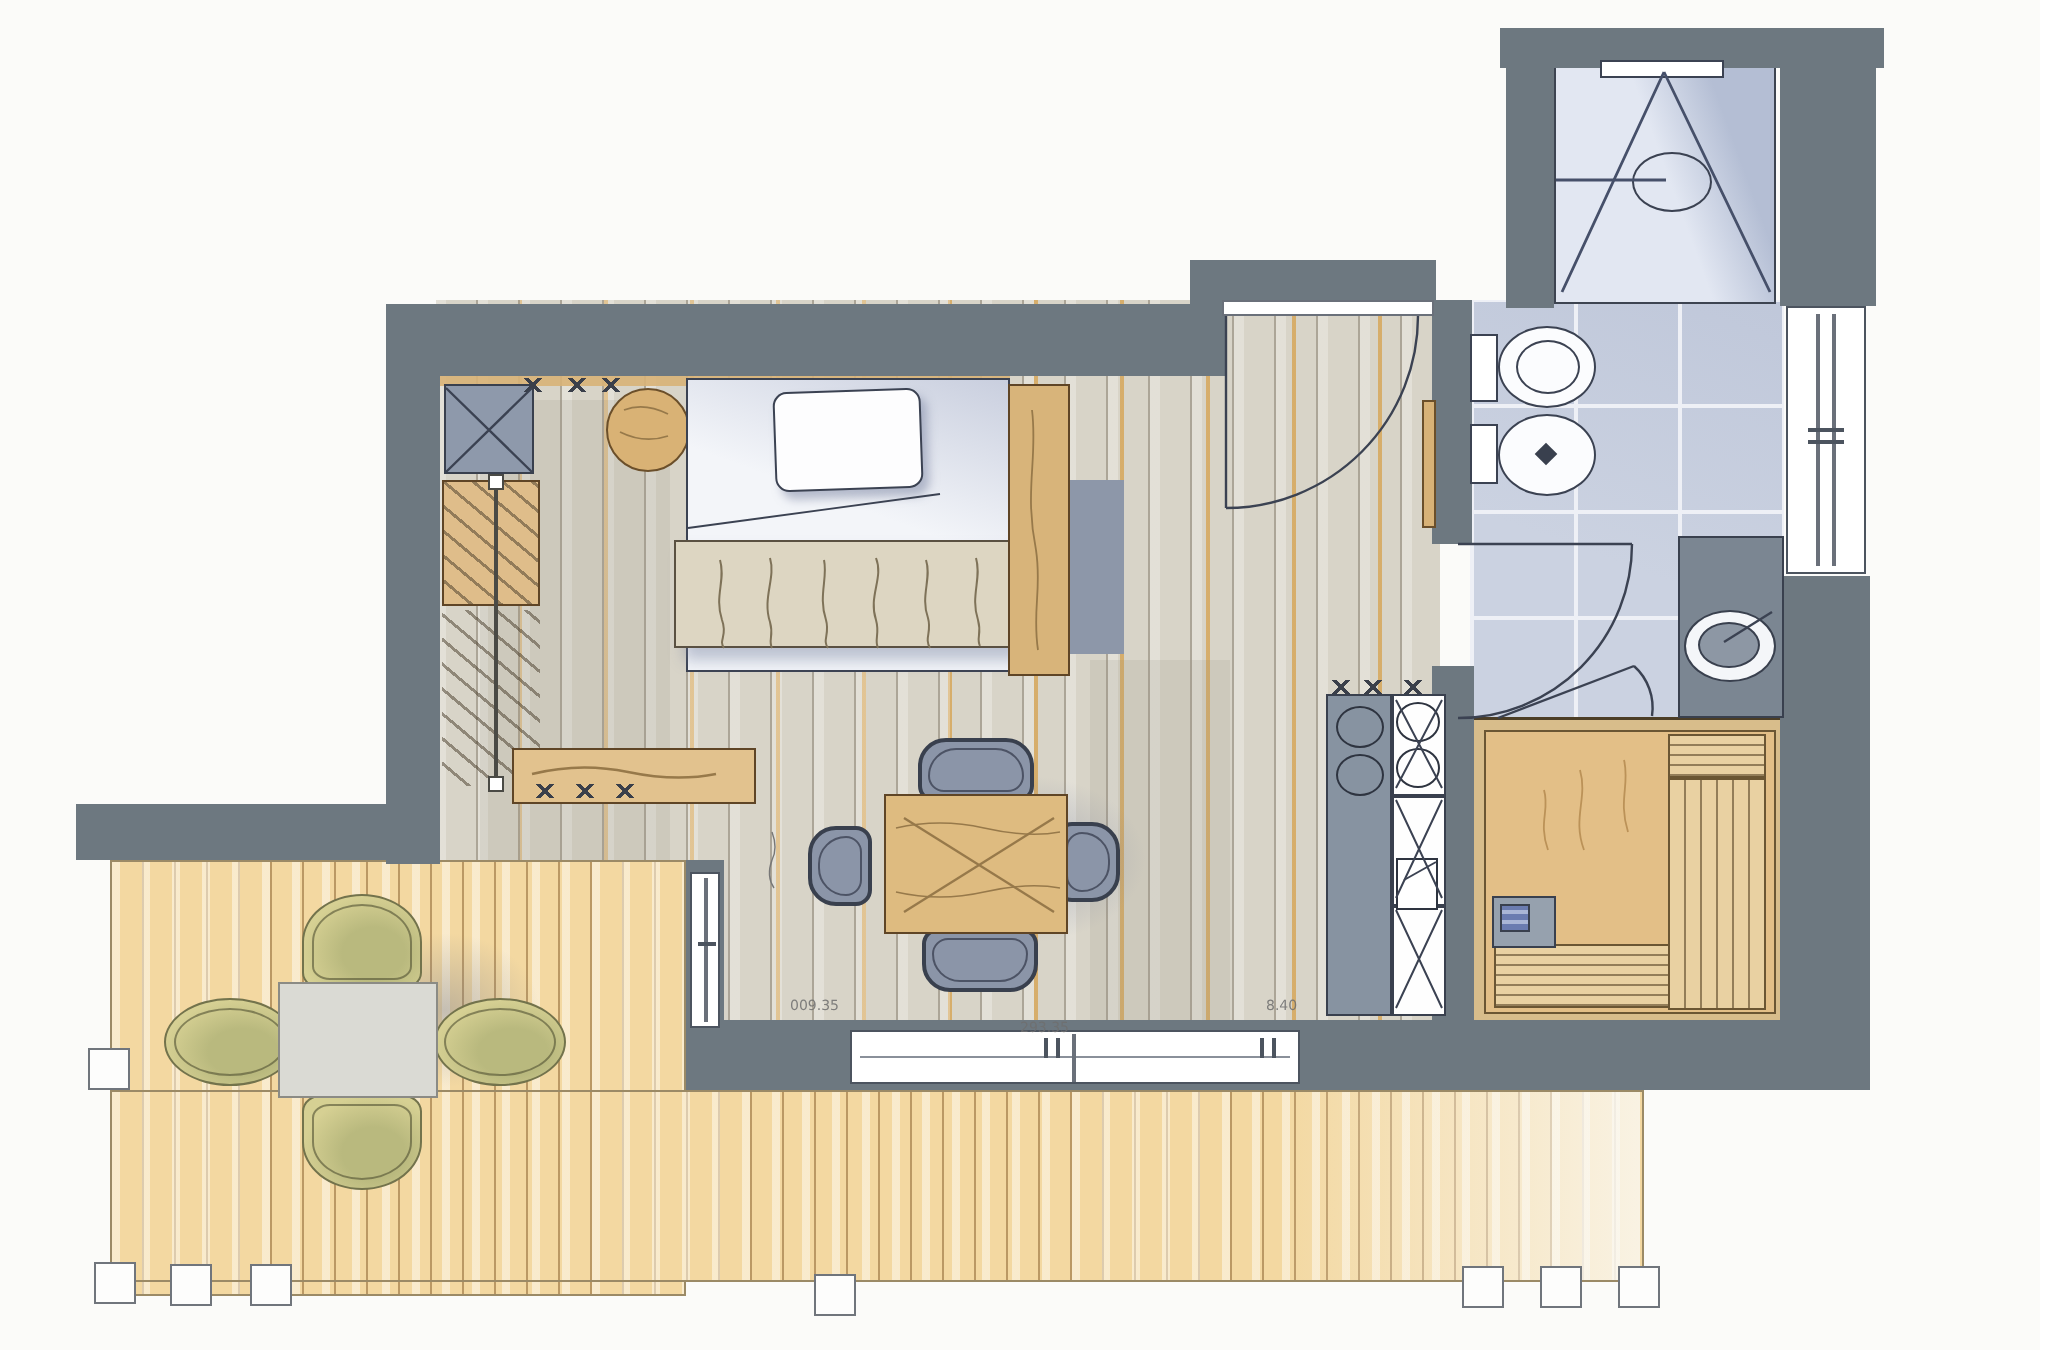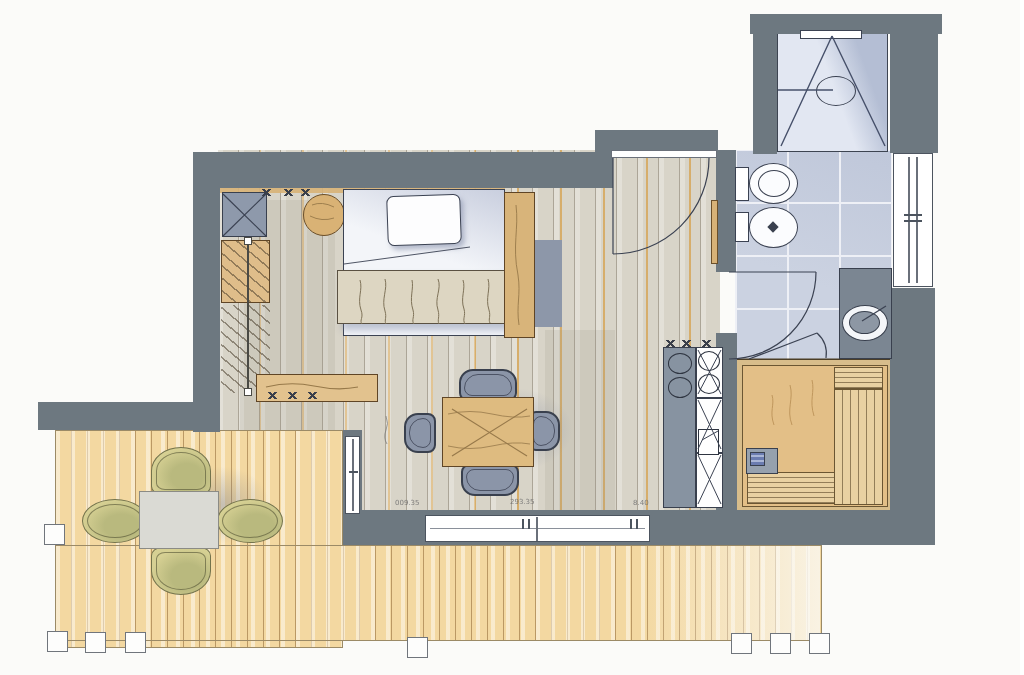--- a/index.html
+++ b/index.html
@@ -217,16 +217,16 @@
     </g>
     <g fill="none" stroke="#bb9258" stroke-width="0.9">
       <path d="M790,385 c4,14 -4,24 2,40"></path>
       <path d="M812,380 c3,12 -3,20 2,36"></path>
       <path d="M772,395 c3,10 -3,16 2,30"></path>
     </g>
     <path fill="none" stroke="#777777" stroke-width="0.7" d="M386,416 q3,8 0,14 q-3,8 1,14"></path>
   </svg>
 
   <span class="ann" style="left:395px;top:500px;">009.35</span>
-  <span class="ann" style="left:510px;top:499px;">293.35</span>
+  <span class="ann" style="left:510px;top:511px;">293.35</span>
   <span class="ann" style="left:633px;top:500px;">8.40</span>
 
 </div>
 
 </body></html>

